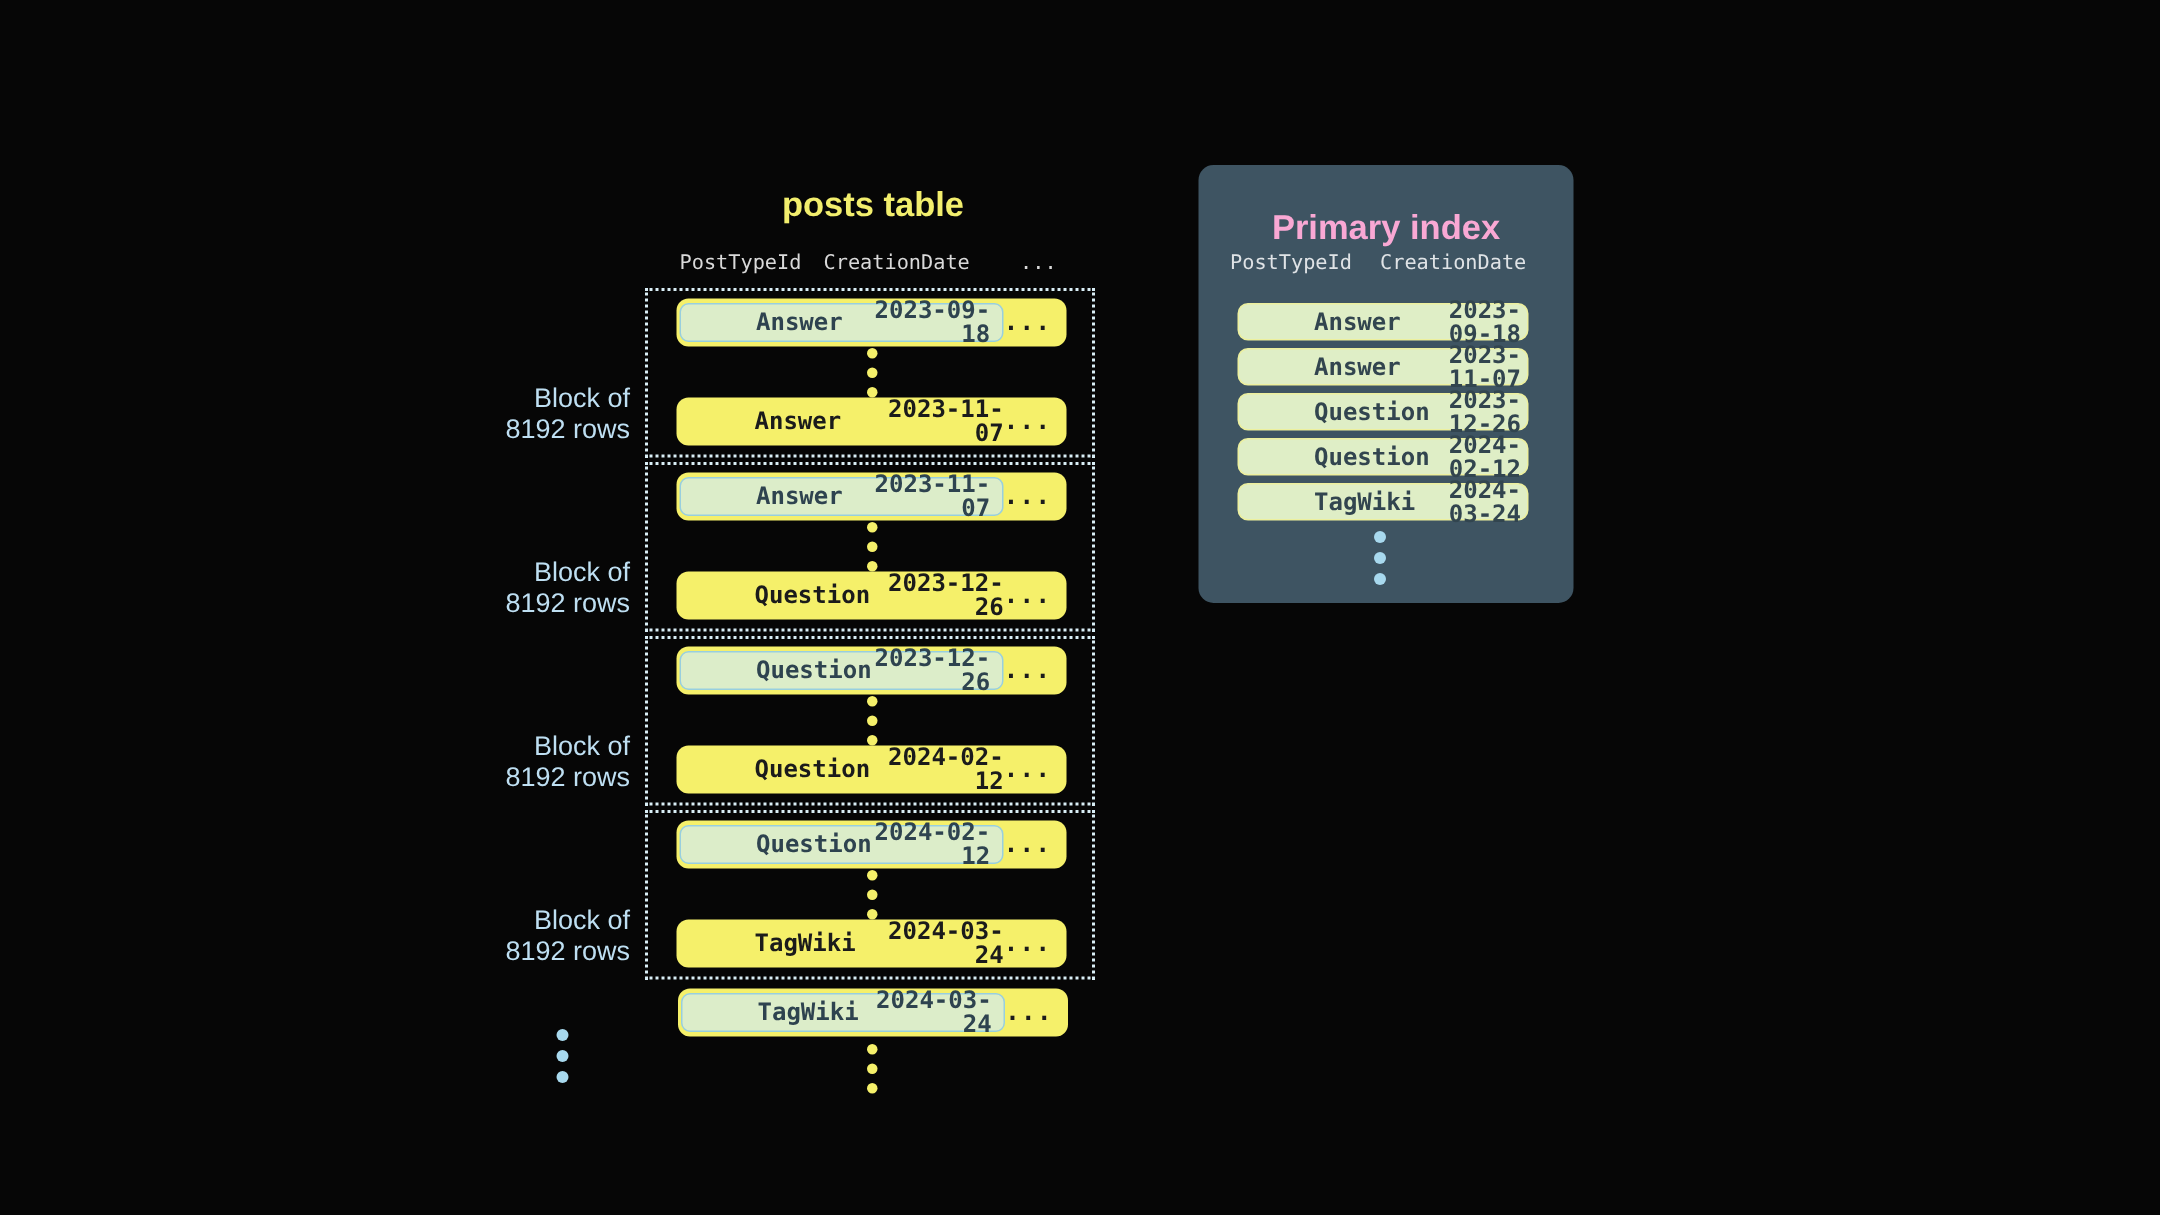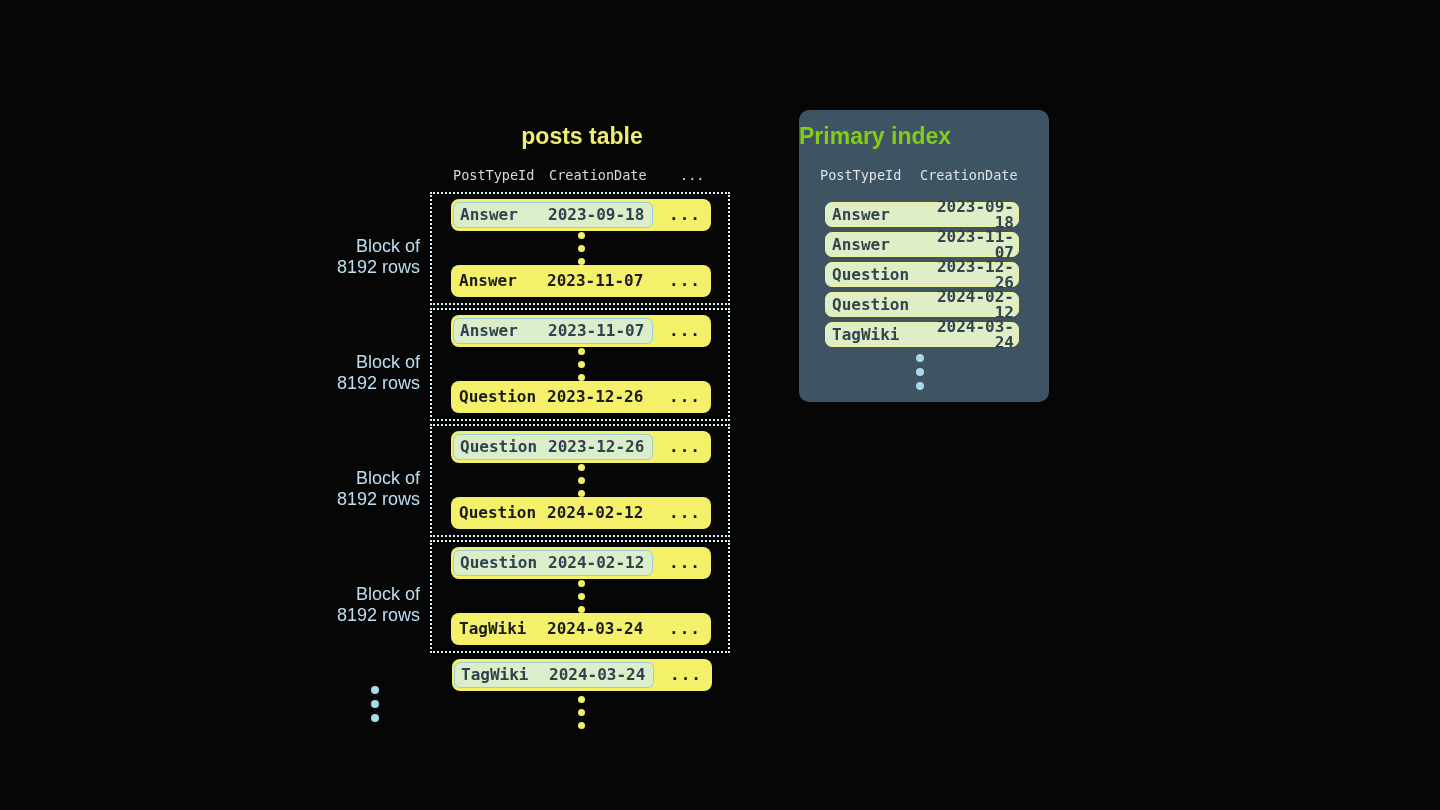--- a/index.html
+++ b/index.html
@@ -27,49 +27,49 @@
     display:flex; flex-direction:column; justify-content:space-between; align-items:center;
   }
   .trow {
     box-sizing:border-box; width:260px; height:32px; border-radius:8px;
     background:#f5f06a; display:flex; align-items:center;
     font-family:"DejaVu Sans Mono", monospace; font-weight:700; font-size:16px;
     color:#1b1b1b; line-height:1;
   }
   .trow.plain { padding:0 10px 0 8px; }
   .trow.hl    { padding:0 10px 0 2px; }
-  .cell-type { display:inline-block; width:88px; }
+  .cell-type { display:inline-block; width:88px;margin-left:44px; }
   .cell-date { display:inline-block;text-align:right; }
   .etc { margin-left:auto; letter-spacing:1px; color:#1b1b1b; }
   .hl-pill {
     display:flex; align-items:center; box-sizing:border-box; height:26px;
     background:#dcedc9; border:1.5px solid #98cfdf; border-radius:6px;
     padding:1px 8px 1px 6px; color:#2e434f;
   }
   .vdots { display:flex; flex-direction:column; align-items:center; gap:6px; }
   .vdots i { display:block; width:7px; height:7px; border-radius:50%; background:#f5f06a; }
   .vdots.blue i { width:8px; height:8px; background:#a8d9ee; }
 
   .block-label {
     position:absolute; left:240px; width:180px; text-align:right;
-    color:#bedff2; font-size:18px; line-height:21px; font-weight:400;
+    color:#bedff2; font-size:18px; line-height:21px; font-weight:400;margin-top:19px;
   }
 
   .overflow-row { position:absolute; left:452px; top:659px; }
   .bottom-dots-yellow { position:absolute; left:578px; top:696px; }
   .bottom-dots-blue   { position:absolute; left:371px; top:686px; }
 
   
   .panel {
     position:absolute; left:799px; top:110px; width:250px; height:292px;
     background:#3e5462; border-radius:10px;
   }
   .panel-title {
-    position:absolute; left:0; top:13px; width:250px; 
-    color:#84cc16; font-size:23px; font-weight:600;
+    position:absolute; left:0; top:28px; width:250px; text-align:center;
+    color:#f9a8d4; font-size:23px; font-weight:600;
   }
   .panel-headers {
     position:absolute; left:21px; top:57px; display:flex;
     font-family:"DejaVu Sans Mono", monospace; font-size:13.5px; color:#dfe3e6;
   }
   .panel-headers .h1 { width:100px; }
   .pills { position:absolute; left:26px; top:92px; display:flex; flex-direction:column; gap:5px; }
   .pill {
     box-sizing:border-box; width:194px; height:25px; border-radius:7px;
     background:#dfeec6; border:1px solid #edf09e;

